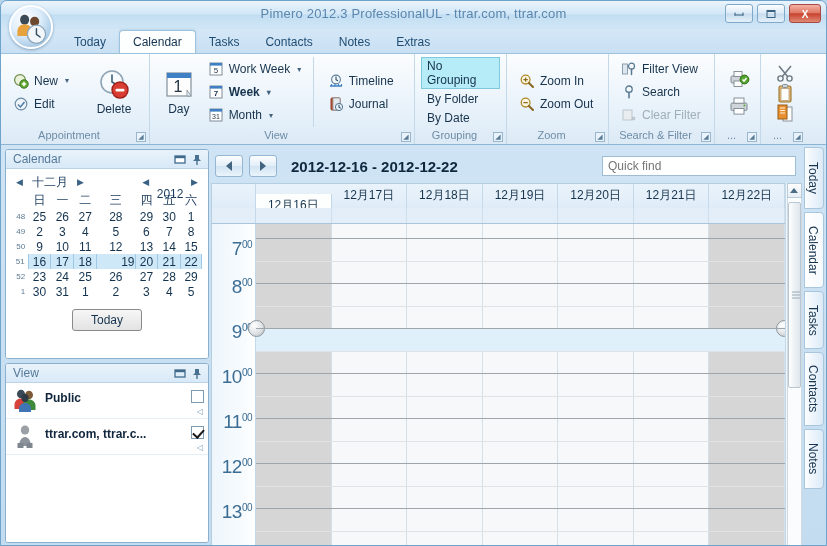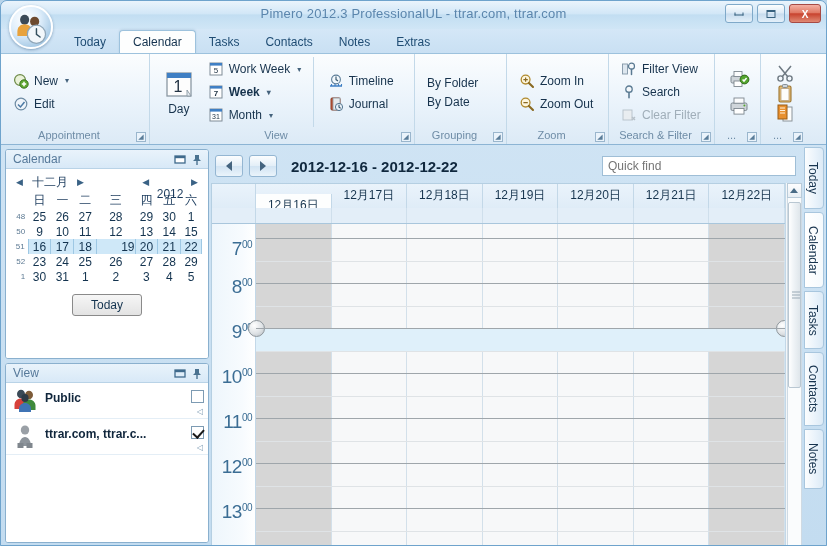--- a/index.html
+++ b/index.html
@@ -343,20 +343,31 @@
           <div class="rbtn">
             <span class="ico">
               <svg viewBox="0 0 16 16">
                   <circle cx="8" cy="8" r="5.8" fill="#eef4fa" stroke="#6d8ba3" stroke-width="1.2"></circle>
                   <path d="M5 8.5l2.5 2.5L11.5 6" stroke="#4c7aa5" stroke-width="1.5" fill="none"></path>
                 </svg>
             </span>
             <span>Edit</span>
           </div>
         </div>
+        <div class="rbtn-big" style="width:58px">
+          <span class="ico ico-lg">
+            <svg viewBox="0 0 32 32">
+              <circle cx="14" cy="14" r="11" fill="#f7fbfd" stroke="#8fa5b5" stroke-width="1.6"></circle>
+              <path d="M14 7v7l5 3" stroke="#3f5f75" stroke-width="1.6" fill="none" stroke-linecap="round"></path>
+              <circle cx="22" cy="22" r="8" fill="#d83c32" stroke="#9e2019" stroke-width="1.4"></circle>
+              <rect x="17.5" y="20.8" width="9" height="2.6" rx="1.2" fill="#fff"></rect>
+            </svg>
+          </span>
+          <span class="lbl">Delete</span>
+        </div>
       </div>
       <div class="rgroup-label">
         <span>Appointment</span>
         <span class="dlg-launch">◢</span>
       </div>
     </div>
 
     <div class="rgroup" style="width:265px">
       <div class="rgroup-body">
         <div class="rbtn-big" style="width:46px">
@@ -432,20 +443,21 @@
       </div>
       <div class="rgroup-label">
         <span>View</span>
         <span class="dlg-launch">◢</span>
       </div>
     </div>
 
     <div class="rgroup" style="width:92px">
       <div class="rgroup-body">
         <div class="grouplist">
+          <div class="gitem sel">No Grouping</div>
           <div class="gitem">By Folder</div>
           <div class="gitem">By Date</div>
         </div>
       </div>
       <div class="rgroup-label">
         <span>Grouping</span>
         <span class="dlg-launch">◢</span>
       </div>
     </div>
 
@@ -629,20 +641,30 @@
               <tbody id="mc-body">
                   <tr>
                     <td class="wk">48</td>
                     <td class="dim" style="border-top: 0px; border-bottom: 0px;">25</td>
                     <td class="dim" style="border-top: 0px; border-bottom: 0px;">26</td>
                     <td class="dim" style="border-top: 0px; border-bottom: 0px;">27</td>
                     <td class="dim" style="border-top: 0px; border-bottom: 0px;">28</td>
                     <td class="dim" style="border-top: 0px; border-bottom: 0px;">29</td>
                     <td class="dim" style="border-top: 0px; border-bottom: 0px;">30</td>
                     <td class="red" style="border-top: 0px; border-bottom: 0px;">1</td>
+                  </tr>
+                  <tr>
+                    <td class="wk">49</td>
+                    <td class="red" style="border-top: 0px; border-bottom: 0px;">2</td>
+                    <td class="" style="border-top: 0px; border-bottom: 0px;">3</td>
+                    <td class="" style="border-top: 0px; border-bottom: 0px;">4</td>
+                    <td class="" style="border-top: 0px; border-bottom: 0px;">5</td>
+                    <td class="" style="border-top: 0px; border-bottom: 0px;">6</td>
+                    <td class="" style="border-top: 0px; border-bottom: 0px;">7</td>
+                    <td class="red" style="border-top: 0px; border-bottom: 0px;">8</td>
                   </tr>
                   <tr>
                     <td class="wk">50</td>
                     <td class="red" style="border-top: 0px; border-bottom: 0px;">9</td>
                     <td class="" style="border-top: 0px; border-bottom: 0px;">10</td>
                     <td class="" style="border-top: 0px; border-bottom: 0px;">11</td>
                     <td class="" style="border-top: 0px; border-bottom: 0px;">12</td>
                     <td class="" style="border-top: 0px; border-bottom: 0px;">13</td>
                     <td class="" style="border-top: 0px; border-bottom: 0px;">14</td>
                     <td class="red" style="border-top: 0px; border-bottom: 0px;">15</td>

